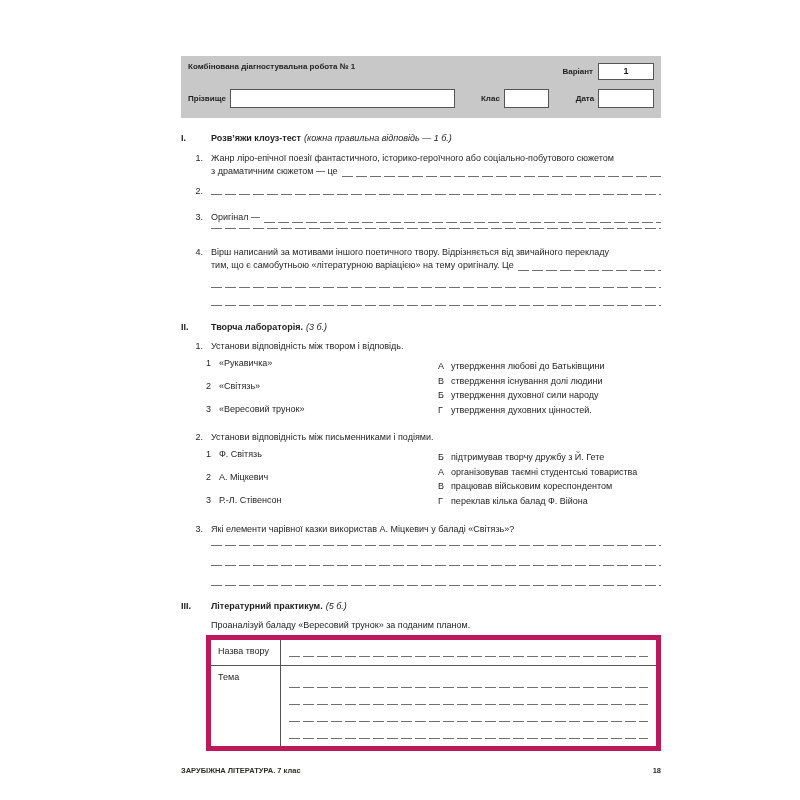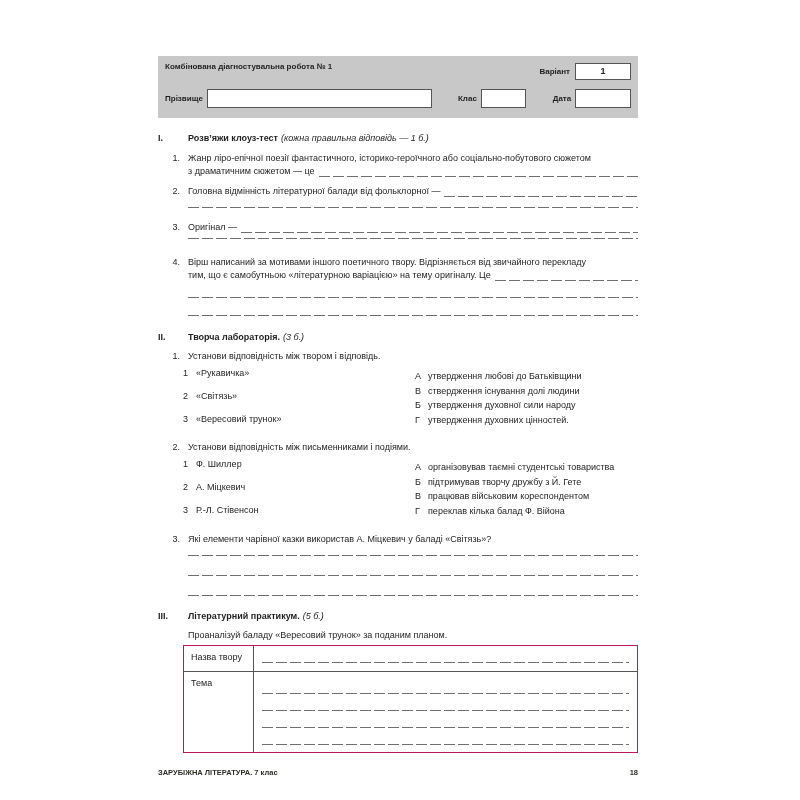--- a/index.html
+++ b/index.html
@@ -1,18 +1,18 @@
 <!DOCTYPE html>
 <html><head>
 <meta charset="utf-8">
 <style>
   html,body{margin:0;padding:0;background:#fff;}
   .page{position:relative;width:800px;height:800px;background:#ffffff;overflow:hidden;
         font-family:"Liberation Sans",sans-serif;color:#1f1f1f;}
-  .content{position:absolute;left:158px;top:56px;width:480px;font-size:9px;line-height:13px;}
+  .content{position:absolute;left:181px;top:56px;width:480px;font-size:9px;line-height:13px;}
 
   
   .hdr{background:#c8c8c8;height:62px;box-sizing:border-box;padding:5px 7px 0 7px;}
   .hdr-top{display:flex;justify-content:space-between;align-items:flex-start;}
   .hdr-t1,.hdr-t2{font-size:8px;font-weight:bold;line-height:11.5px;white-space:nowrap;}
   .hlabel{font-size:8px;font-weight:bold;white-space:nowrap;}
   .hbox{background:#fff;border:1px solid #555;box-sizing:border-box;}
   .variant{display:flex;align-items:center;margin-top:2px;}
   .vbox{width:56px;height:17px;margin-left:5px;text-align:center;font-size:9px;font-weight:bold;line-height:15px;}
   .hdr-bottom{display:flex;align-items:center;margin-top:9px;}
@@ -39,21 +39,21 @@
 
   
   .match{display:flex;margin-left:-5px;margin-top:4px;}
   .mleft{width:232px;flex:none;}
   .mleft .mrow{margin-bottom:10px;white-space:nowrap;}
   .mright{flex:1;padding-top:3px;}
   .mright .mrow{margin-bottom:1.5px;white-space:nowrap;}
   .mn{display:inline-block;width:13px;}
 
   
-  .ptable{margin-left:25px;margin-top:3px;border:1px solid #be185d;}
+  .ptable{margin-left:25px;margin-top:3px;border:5px solid #be185d;}
   .trow{display:flex;}
   .trow+.trow{border-top:1px solid #555;}
   .tcell-l{width:70px;flex:none;border-right:1px solid #555;box-sizing:border-box;padding:5px 0 0 7px;}
   .tcell-r{flex:1;padding:0 8px;}
   .r1{height:25px;}
   .r2{height:80px;}
   .lm1{margin-top:16px;}
   .lm2{margin-top:21px;}
   .lm3{margin-top:16px;}
 
@@ -99,24 +99,20 @@
         <div class="row">
           <span>з драматичним сюжетом — це</span>
           <span class="fill"></span>
         </div>
       </div>
     </div>
 
     <div class="q" style="margin-top:7px">
       <div class="qnum">2.</div>
       <div class="qbody">
-        <div class="row">
-          <span>Головна відмінність літературної балади від фольклорної —</span>
-          <span class="fill"></span>
-        </div>
         <div class="wline" style="margin-top:9px"></div>
       </div>
     </div>
 
     <div class="q" style="margin-top:13px">
       <div class="qnum">3.</div>
       <div class="qbody">
         <div class="row">
           <span>Оригінал —</span>
           <span class="fill"></span>
@@ -162,27 +158,27 @@
         </div>
       </div>
     </div>
 
     <div class="q" style="margin-top:5px">
       <div class="qnum">2.</div>
       <div class="qbody">
         <div class="nowrap">Установи відповідність між письменниками і подіями.</div>
         <div class="match">
           <div class="mleft">
-            <div class="mrow"><span class="mn">1</span><span>Ф. Шиллер</span></div>
+            <div class="mrow"><span class="mn">1</span><span>Ф. Світязь</span></div>
             <div class="mrow"><span class="mn">2</span><span>А. Міцкевич</span></div>
             <div class="mrow"><span class="mn">3</span><span>Р.-Л. Стівенсон</span></div>
           </div>
           <div class="mright">
+            <div class="mrow"><span class="mn">Б</span><span>підтримував творчу дружбу з Й. Гете</span></div>
             <div class="mrow"><span class="mn">А</span><span>організовував таємні студентські товариства</span></div>
-            <div class="mrow"><span class="mn">Б</span><span>підтримував творчу дружбу з Й. Гете</span></div>
             <div class="mrow"><span class="mn">В</span><span>працював військовим кореспондентом</span></div>
             <div class="mrow"><span class="mn">Г</span><span>переклав кілька балад Ф. Війона</span></div>
           </div>
         </div>
       </div>
     </div>
 
     <div class="q" style="margin-top:6px">
       <div class="qnum">3.</div>
       <div class="qbody">

